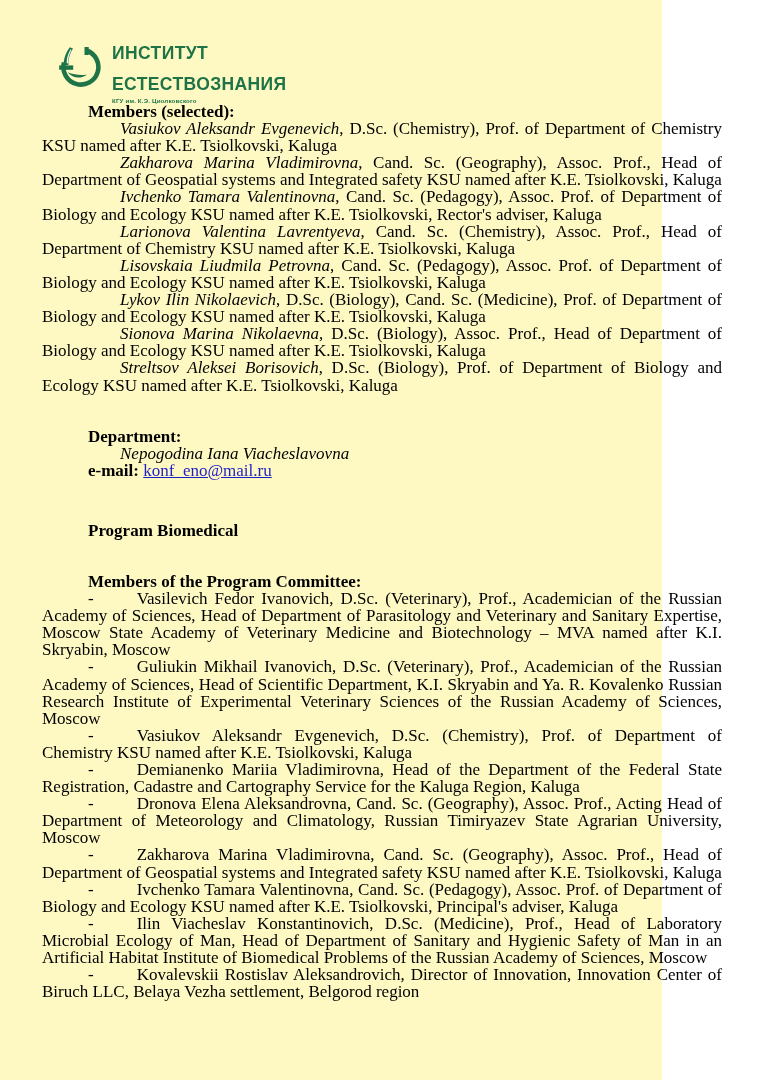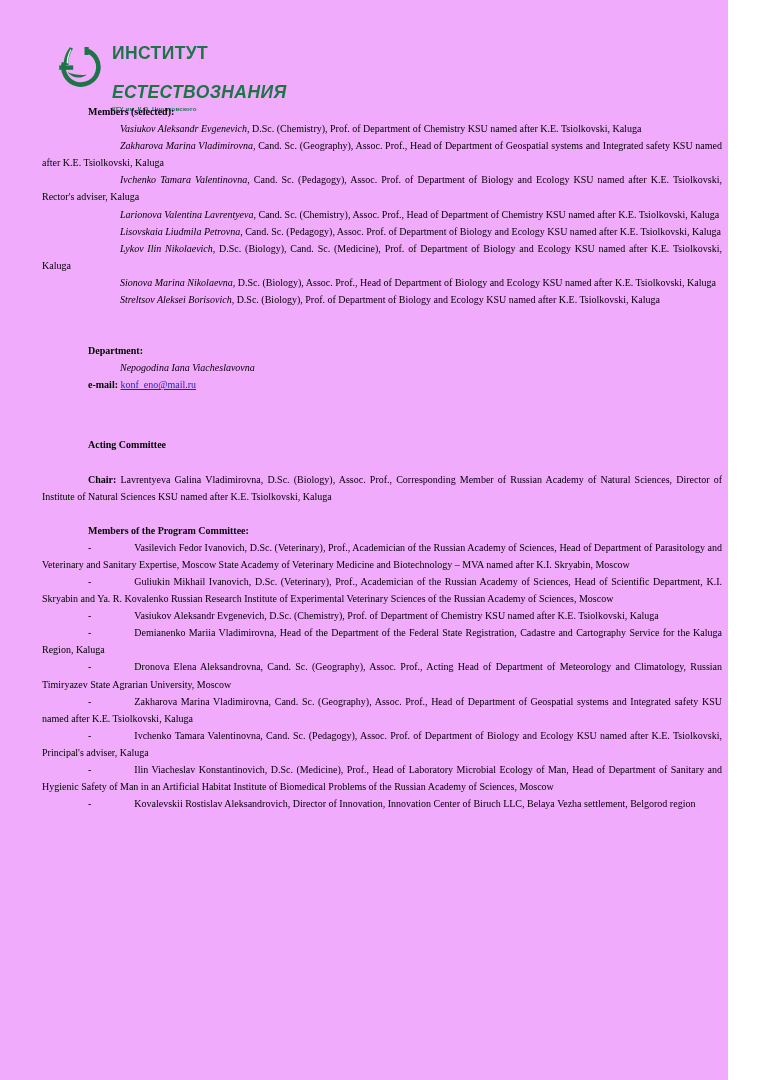--- a/index.html
+++ b/index.html
@@ -9,23 +9,23 @@
   }
   body {
     width: 764px;
     height: 1080px;
     font-family: "Liberation Serif", "DejaVu Serif", serif;
     color: #000000;
     overflow: hidden;
   }
   .page {
     position: relative;
-    width: 728px;
+    width: 662px;
     height: 1080px;
-    background: #f0abfc;
+    background: #fef9c3;
     box-sizing: border-box;
   }
 
   
   .logo-block {
     position: absolute;
     left: 56px;
     top: 44px;
     display: flex;
     align-items: flex-start;
@@ -44,42 +44,42 @@
   }
   .logo-line {
     font-family: "Liberation Sans", "DejaVu Sans", sans-serif;
     font-weight: bold;
     font-size: 17.5px;
     line-height: 17.5px;
     letter-spacing: 0.4px;
     color: #1E7446;
     white-space: nowrap;
   }
-  .logo-line.second { margin-top: 21px; font-style: italic; }
+  .logo-line.second { margin-top: 13px; }
   .logo-sub {
     font-family: "Liberation Sans", "DejaVu Sans", sans-serif;
     font-weight: bold;
     font-size: 6.2px;
     line-height: 7px;
     letter-spacing: 0.15px;
     color: #1E7446;
     margin-top: 4px;
     white-space: nowrap;
   }
 
   
   .content {
     position: absolute;
     left: 42px;
     top: 103px;
     width: 680px;
   }
   p {
     margin: 0;
-    font-size: 10px;
+    font-size: 17px;
     line-height: 17.1px;
     text-align: justify;
     text-justify: inter-word;
     hyphens: none;
   }
   p.indent { text-indent: 46px; }
   p.indent-hdr { text-indent: 46px; }
   .bold { font-weight: bold; }
   .ital { font-style: italic; margin-left: 32px; }
   .gap-sm { height: 9px; }
@@ -162,27 +162,24 @@
       <p class="ital">Nepogodina Iana Viacheslavovna</p>
       <p>
         <span class="bold">e-mail:</span>
         <a class="mail" href="#">konf_eno@mail.ru</a>
       </p>
     </div>
 
     <div class="gap-xl"></div>
     <div class="gap-sm"></div>
 
-    <p class="indent-hdr bold">Acting Committee</p>
+    <p class="indent-hdr bold">Program Biomedical</p>
 
     <div class="gap-md"></div>
 
-    <p class="indent">
-      <span class="bold">Chair:</span><span> Lavrentyeva Galina Vladimirovna, D.Sc. (Biology), Assoc. Prof., Corresponding Member of Russian Academy of Natural Sciences, Director of Institute of Natural Sciences KSU named after K.E. Tsiolkovski, Kaluga</span>
-    </p>
 
     <div class="gap-md"></div>
 
     <p class="indent-hdr bold">Members of the Program Committee:</p>
 
     <div>
       <p class="indent">
         <span>-</span><span class="bullet-tab"></span><span>Vasilevich Fedor Ivanovich, D.Sc. (Veterinary), Prof., Academician of the Russian Academy of Sciences, Head of Department of Parasitology and Veterinary and Sanitary Expertise, Moscow State Academy of Veterinary Medicine and Biotechnology – MVA named after K.I. Skryabin, Moscow</span>
       </p>
       <p class="indent">

